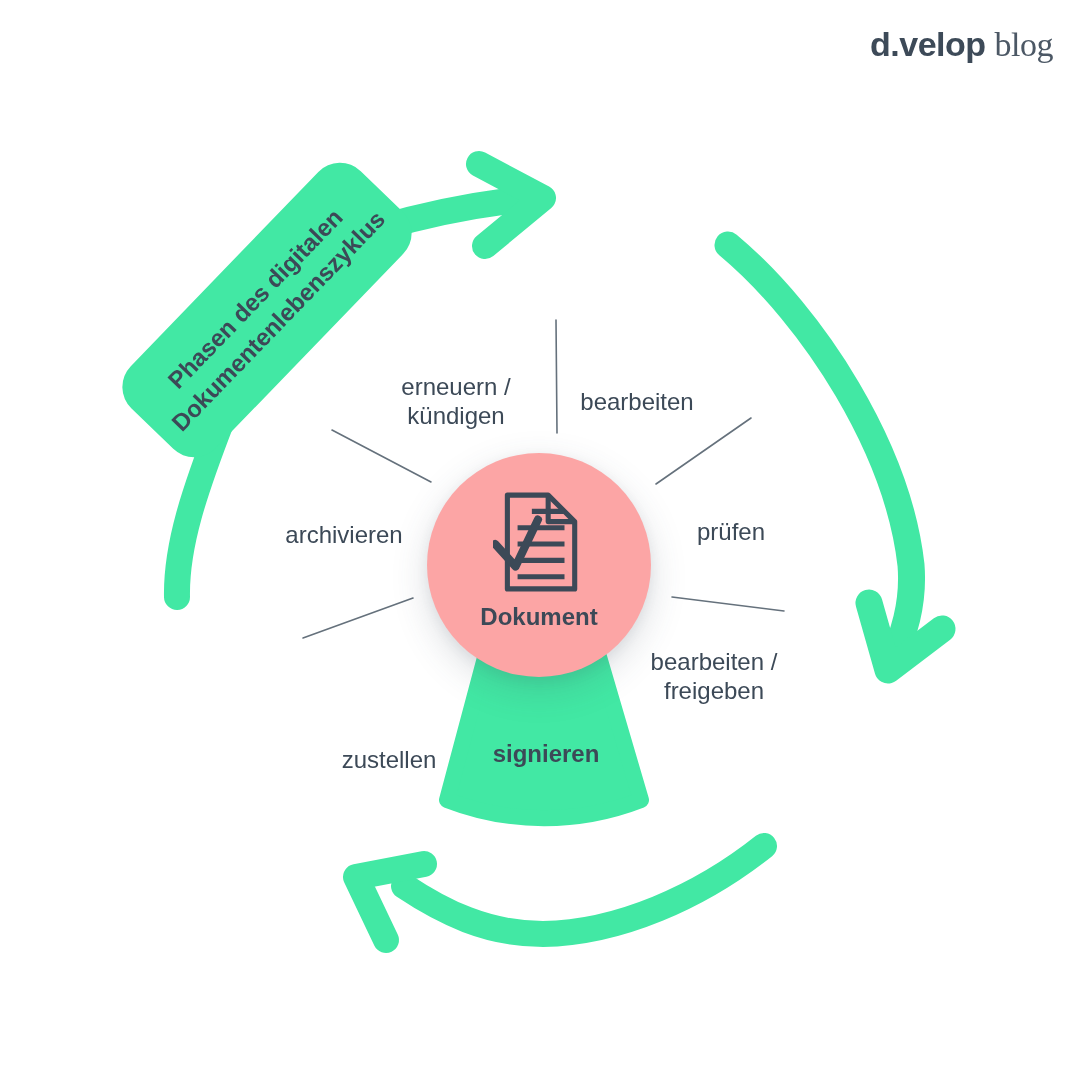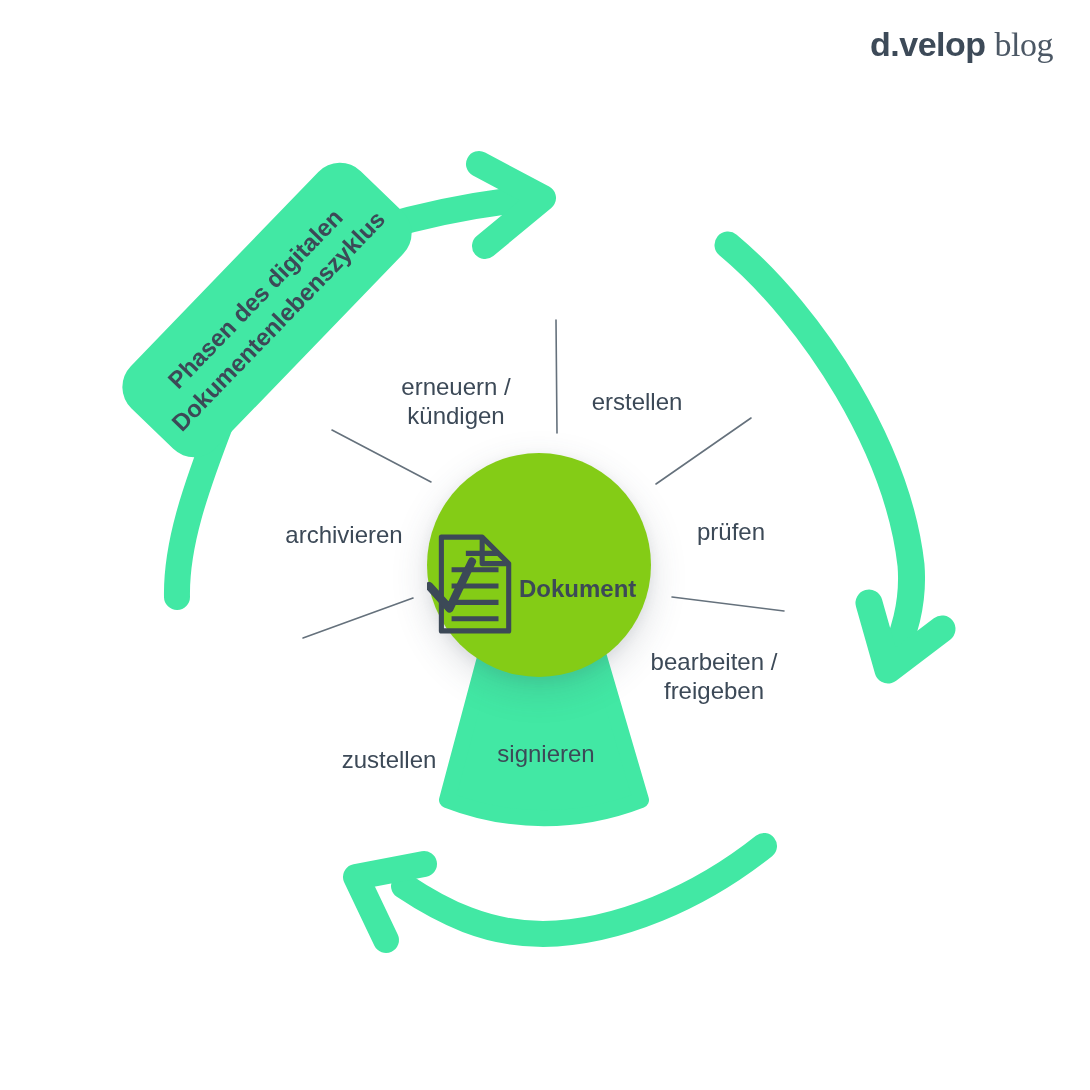--- a/index.html
+++ b/index.html
@@ -32,27 +32,27 @@
     display:flex;align-items:center;justify-content:center;text-align:center;
   }
   .banner .banner-text{
     font-size:24px;font-weight:700;line-height:1.35;color:var(--ink);white-space:pre-line;
   }
 
   .phase-label{
     position:absolute;transform:translate(-50%,-50%);
     font-size:24px;line-height:1.2;text-align:center;color:var(--ink);white-space:pre-line;
   }
-  .phase-label.bold{font-weight:400;}
+  .phase-label.bold{font-weight:700;}
 
   .center-circle{
     position:absolute;left:427px;top:453px;width:224px;height:224px;border-radius:50%;
-    background:#84cc16;
+    background:#fca5a5;
     box-shadow:0 12px 36px rgba(59,73,87,0.18),0 4px 12px rgba(59,73,87,0.08);
-    display:flex;align-items:center;padding-top:38px;box-sizing:border-box;
+    display:flex;flex-direction:column;align-items:center;padding-top:38px;box-sizing:border-box;
   }
   .doc-icon{width:92px;height:102px;}
   .doc-icon path,.doc-icon line{stroke:var(--ink);fill:none;}
   .center-label{margin-top:10px;font-size:24px;font-weight:700;color:var(--ink);}
 </style>
 </head>
 <body>
 
 <div class="stage">
 
@@ -86,21 +86,21 @@
     </g>
   </svg>
 
   <div class="banner">
     <div class="banner-text">Phasen des digitalen
 Dokumentenlebenszyklus</div>
   </div>
 
   <div class="phase-label" style="left:456px;top:402px;">erneuern /
 kündigen</div>
-  <div class="phase-label" style="left:637px;top:402px;">erstellen</div>
+  <div class="phase-label" style="left:637px;top:402px;">bearbeiten</div>
   <div class="phase-label" style="left:731px;top:532px;">prüfen</div>
   <div class="phase-label" style="left:714px;top:677px;">bearbeiten /
 freigeben</div>
   <div class="phase-label bold" style="left:546px;top:754px;">signieren</div>
   <div class="phase-label" style="left:389px;top:716px;margin-top:44px;">zustellen</div>
   <div class="phase-label" style="left:344px;top:535px;">archivieren</div>
 
   <div class="center-circle">
     <svg class="doc-icon" viewBox="0 0 90 100">
       <path d="M 14,4 H 54 L 80,30 V 96 H 14 Z" stroke-width="5" stroke-linejoin="round"></path>

